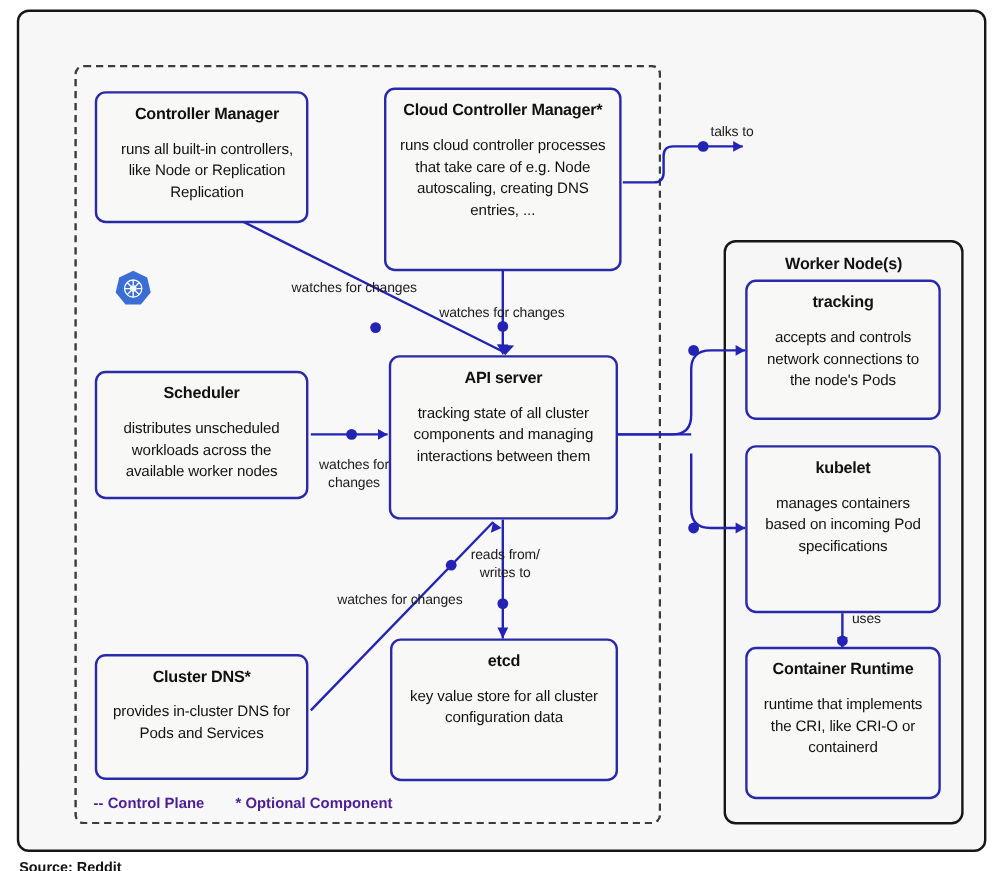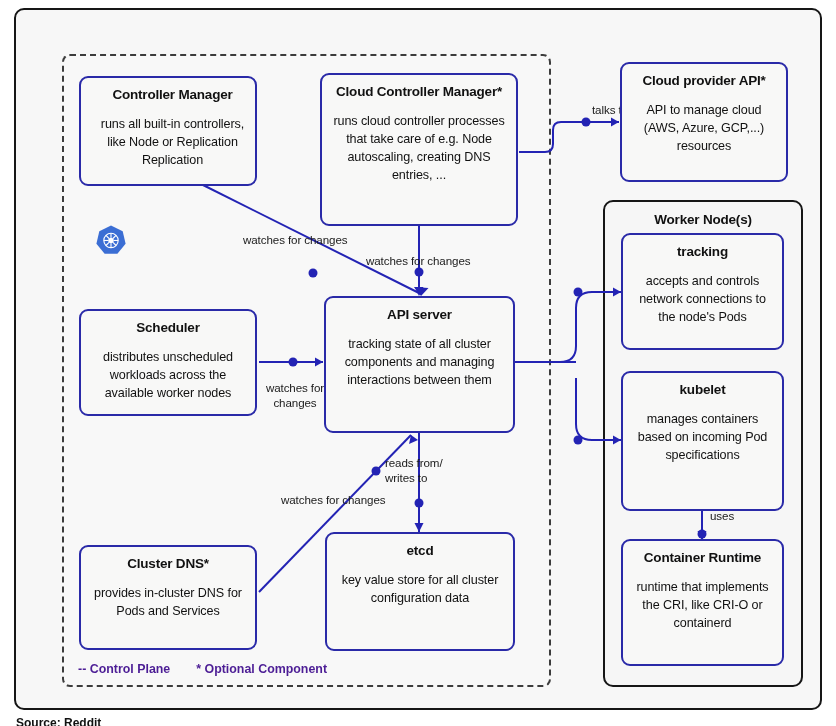--- a/index.html
+++ b/index.html
@@ -197,21 +197,21 @@
 
   <div class="edge-label" style="left:580px; top:103px;margin-left:12px;">talks to</div>
 
   <div class="edge-label" style="left:243px; top:233px;">watches for changes</div>
 
   <div class="edge-label" style="left:366px; top:254px;">watches for changes</div>
 
   <div class="edge-label" style="left:260px; top:347px; text-align:center; width:70px;margin-top:34px;">watches for
 changes</div>
 
-  <div class="edge-label" style="left:385px; top:456px; text-align:left; width:72px;">reads from/
+  <div class="edge-label" style="left:385px; top:456px; text-align:center; width:72px;">reads from/
 writes to</div>
 
   <div class="edge-label" style="left:281px; top:493px;">watches for changes</div>
 
   <div class="edge-label" style="left:710px; top:509px;">uses</div>
 
   <div class="node" style="left:79px; top:76px; width:178px; height:110px;padding-left:17px;">
     <div class="title">Controller Manager</div>
     <div class="desc">runs all built-in controllers, like Node or Replication Replication</div>
   </div>
@@ -235,24 +235,20 @@
   <div class="node" style="left:79px; top:545px; width:178px; height:105px;">
     <div class="title">Cluster DNS*</div>
     <div class="desc">provides in-cluster DNS for Pods and Services</div>
   </div>
 
   <div class="node" style="left:325px; top:532px; width:190px; height:119px;">
     <div class="title">etcd</div>
     <div class="desc">key value store for all cluster configuration data</div>
   </div>
 
-  <div class="node" style="left:620px; top:62px; width:168px; height:120px;">
-    <div class="title">Cloud provider API*</div>
-    <div class="desc">API to manage cloud (AWS, Azure, GCP,...) resources</div>
-  </div>
 
   <div class="node" style="left:621px; top:233px; width:163px; height:117px;">
     <div class="title">tracking</div>
     <div class="desc">accepts and controls network connections to the node's Pods</div>
   </div>
 
   <div class="node" style="left:621px; top:371px; width:163px; height:140px;">
     <div class="title">kubelet</div>
     <div class="desc">manages containers based on incoming Pod specifications</div>
   </div>

